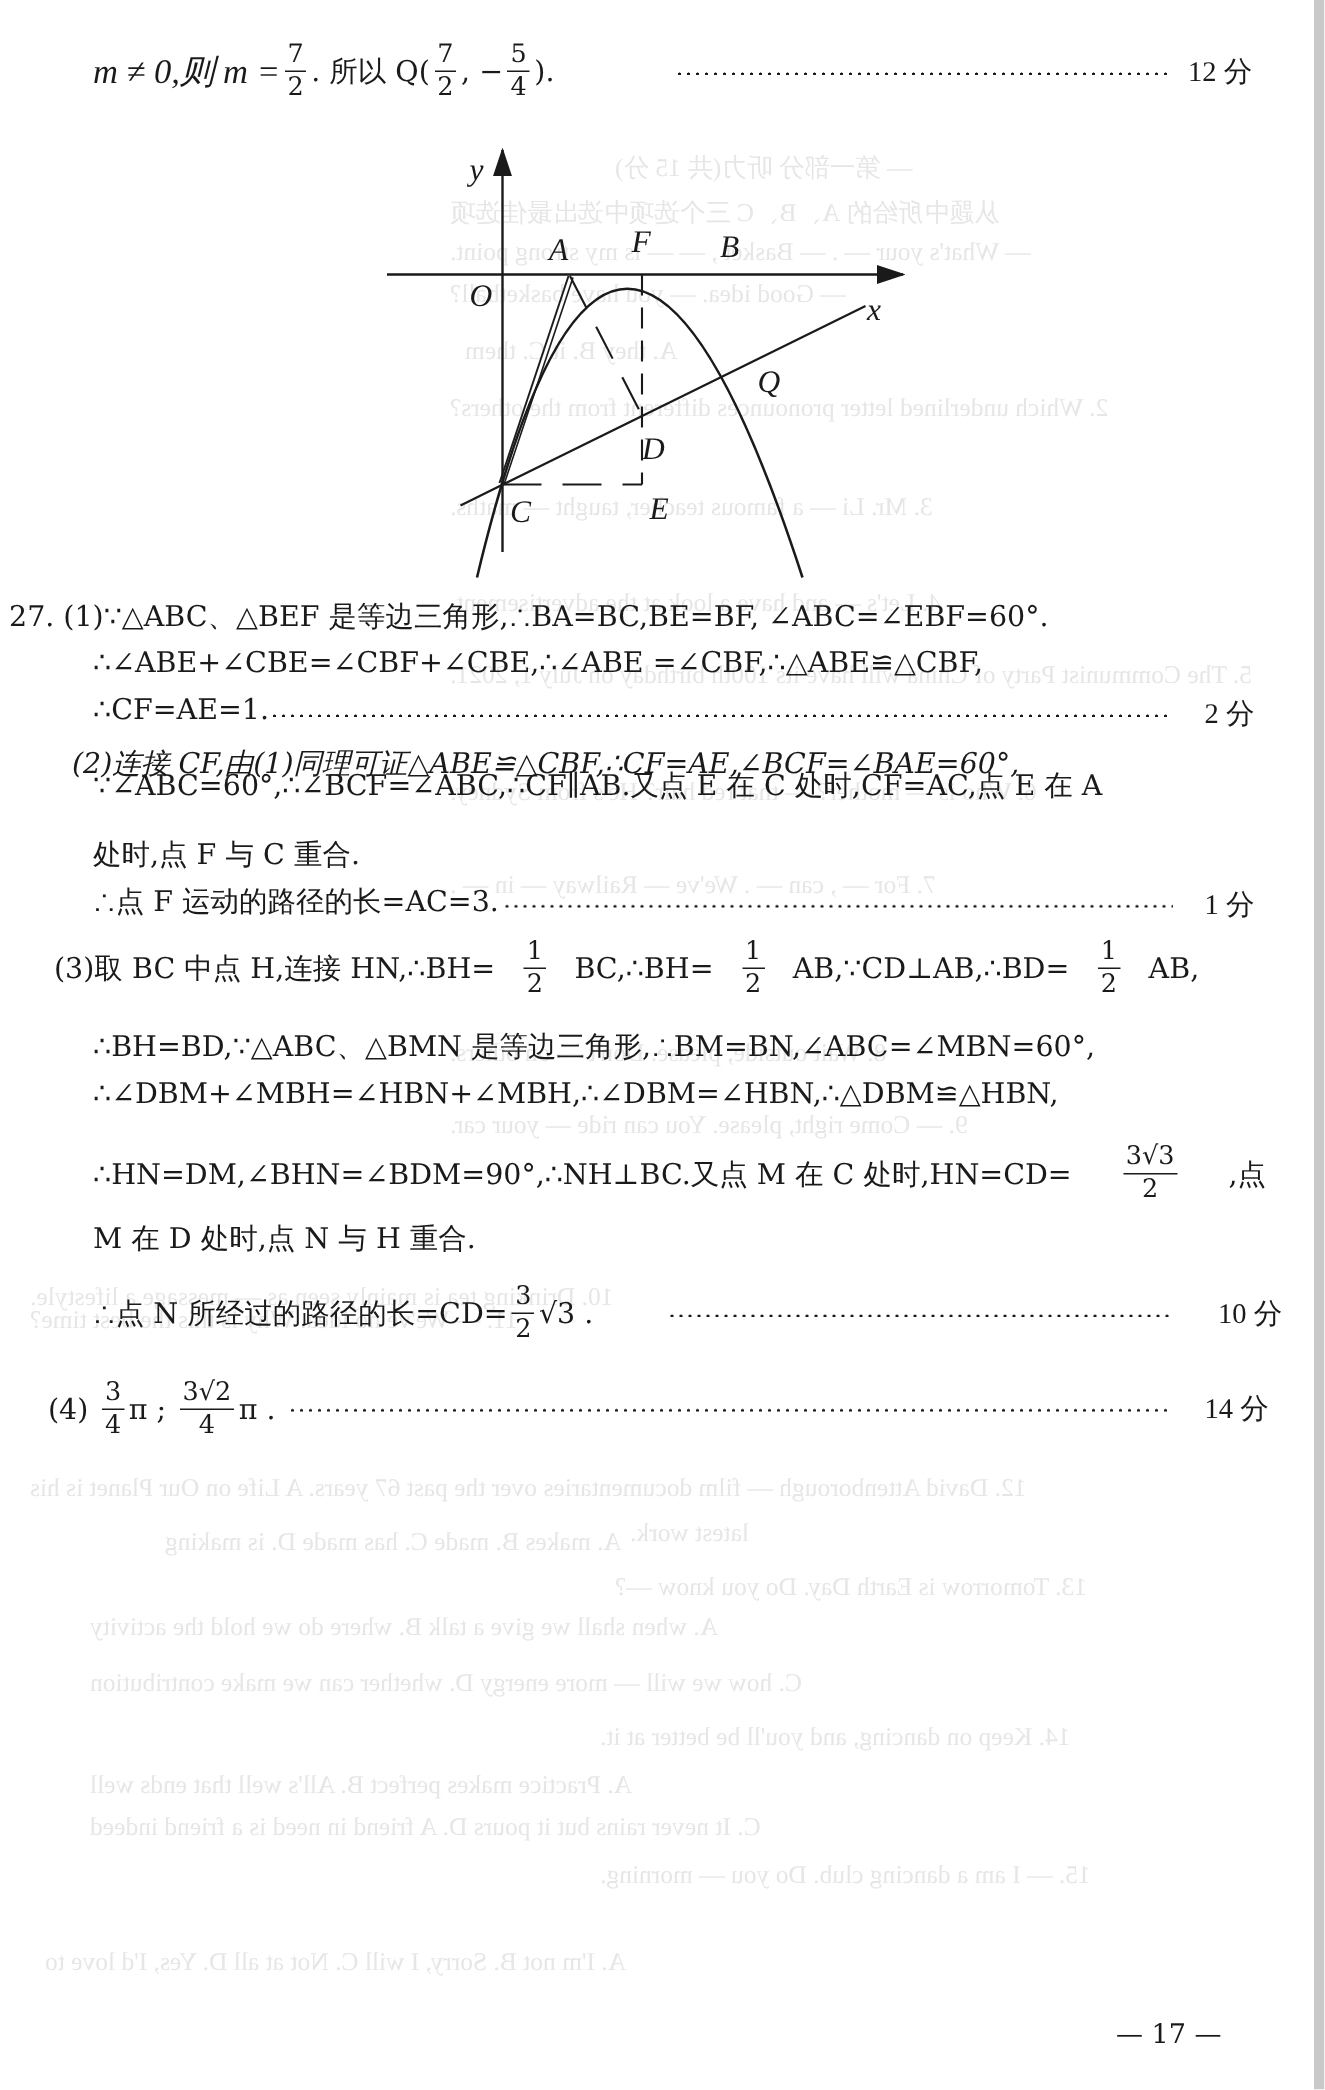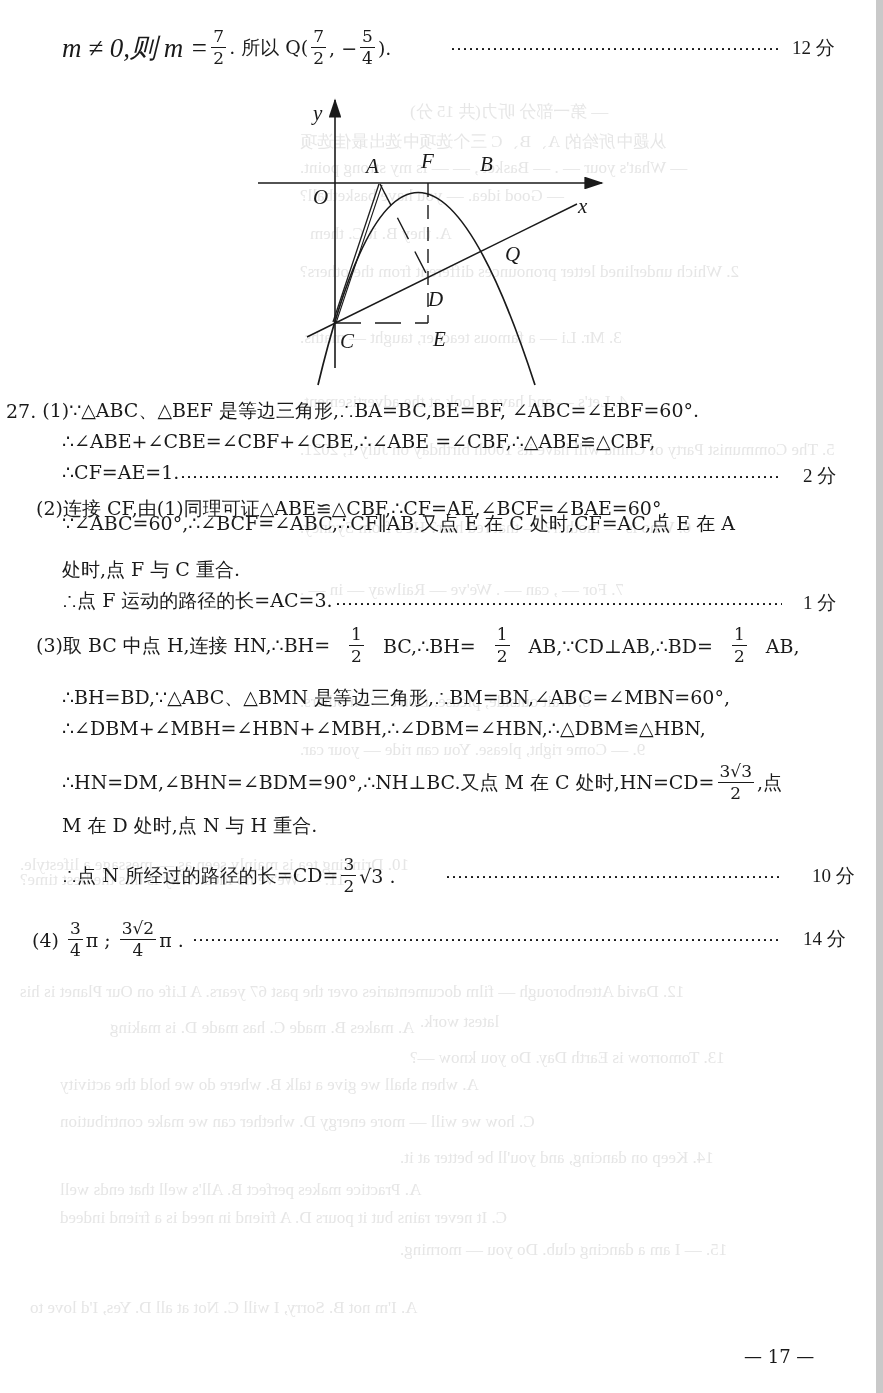--- a/index.html
+++ b/index.html
@@ -7,21 +7,21 @@
       width: 883px; height: 1393px; background: #ffffff; position: relative; overflow: hidden;
       font-family: "DejaVu Serif", "Liberation Serif", serif; color: #1a1a1a;
     }
     .right-edge { position: absolute; right: 0; top: 0; width: 7px; height: 1393px; background: #c9c9c9; }
     .bleed { position: absolute; left: 0; top: 0; width: 883px; height: 1393px; pointer-events: none; }
     .bleed span {
       position: absolute; font-family: "Liberation Serif", serif; font-size: 17px; color: #e6e6e6;
       transform: scaleX(-1); white-space: nowrap;
     }
     .line { position: absolute; font-size: 19px; white-space: nowrap; display: flex; align-items: center; }
-    .it { font-style: italic; font-family: "Liberation Serif", "DejaVu Serif", serif; font-size: 27px; }
+    .it { font-style: italic; font-family: "Liberation Serif", "DejaVu Serif", serif; font-size: 23px; }
     .frac { display: inline-flex; flex-direction: column; align-items: center; vertical-align: middle; margin: 0 3px; line-height: 1; }
     .frac .num { font-size: 17px; padding: 0 2px 2px; border-bottom: 1.3px solid #1a1a1a; }
     .frac .den { font-size: 17px; padding-top: 2px; }
     .dots { position: absolute; height: 2px;
       background-image: radial-gradient(circle, #1a1a1a 1.1px, transparent 1.3px);
       background-size: 6px 3px; background-repeat: repeat-x; }
     .score { position: absolute; font-size: 19px; white-space: nowrap; font-family: Liberation Serif, serif; }
     .page-num { position: absolute; left: 744px; top: 1346px; font-size: 18px; white-space: nowrap; }
     .figure { position: absolute; left: 240px; top: 90px; width: 380px; height: 300px; }
   </style>
@@ -117,21 +117,21 @@
 
 <div class="line" style="left:6px;top:398px;">
   <span style="margin-right:6px">27.</span>
   <span>(1)∵△ABC、△BEF 是等边三角形,∴BA=BC,BE=BF, ∠ABC=∠EBF=60°.</span>
 </div>
 <div class="line" style="left:62px;top:430px;">∴∠ABE+∠CBE=∠CBF+∠CBE,∴∠ABE =∠CBF,∴△ABE≌△CBF,</div>
 <div class="line" style="left:62px;top:461px;">∴CF=AE=1.</div>
 <div class="dots" style="left:180px;top:476px;width:602px;"></div>
 <div class="score" style="left:803px;top:463px;">2 分</div>
 
-<div class="line" style="left:36px;top:496px;">(2)连接 CF,由(1)同理可证△ABE≌△CBF,∴CF=AE,∠BCF=∠BAE=60°,</div>
+<div class="line" style="left:48px;top:496px;font-style:italic;">(2)连接 CF,由(1)同理可证△ABE≌△CBF,∴CF=AE,∠BCF=∠BAE=60°,</div>
 <div class="line" style="left:62px;top:511px;">∵∠ABC=60°,∴∠BCF=∠ABC,∴CF∥AB.又点 E 在 C 处时,CF=AC,点 E 在 A</div>
 <div class="line" style="left:62px;top:557px;">处时,点 F 与 C 重合.</div>
 <div class="line" style="left:62px;top:588px;">∴点 F 运动的路径的长=AC=3.</div>
 <div class="dots" style="left:335px;top:603px;width:447px;"></div>
 <div class="score" style="left:803px;top:590px;">1 分</div>
 
 <div class="line" style="left:36px;top:626px;gap:16px;">
   <span>(3)取 BC 中点 H,连接 HN,∴BH=</span>
   <span class="frac">
     <span class="num">1</span>
@@ -144,21 +144,21 @@
   </span>
   <span>AB,∵CD⊥AB,∴BD=</span>
   <span class="frac">
     <span class="num">1</span>
     <span class="den">2</span>
   </span>
   <span>AB,</span>
 </div>
 <div class="line" style="left:62px;top:685px;">∴BH=BD,∵△ABC、△BMN 是等边三角形,∴BM=BN,∠ABC=∠MBN=60°,</div>
 <div class="line" style="left:62px;top:717px;">∴∠DBM+∠MBH=∠HBN+∠MBH,∴∠DBM=∠HBN,∴△DBM≌△HBN,</div>
-<div class="line" style="left:62px;top:763px;">
+<div class="line" style="left:62px;top:763px;gap:31px;">
   <span>∴HN=DM,∠BHN=∠BDM=90°,∴NH⊥BC.又点 M 在 C 处时,HN=CD=</span>
   <span class="frac">
     <span class="num">3√3</span>
     <span class="den">2</span>
   </span>
   <span>,点</span>
 </div>
 <div class="line" style="left:62px;top:813px;">M 在 D 处时,点 N 与 H 重合.</div>
 <div class="line" style="left:62px;top:856px;">
   <span>∴点 N 所经过的路径的长=CD=</span>

